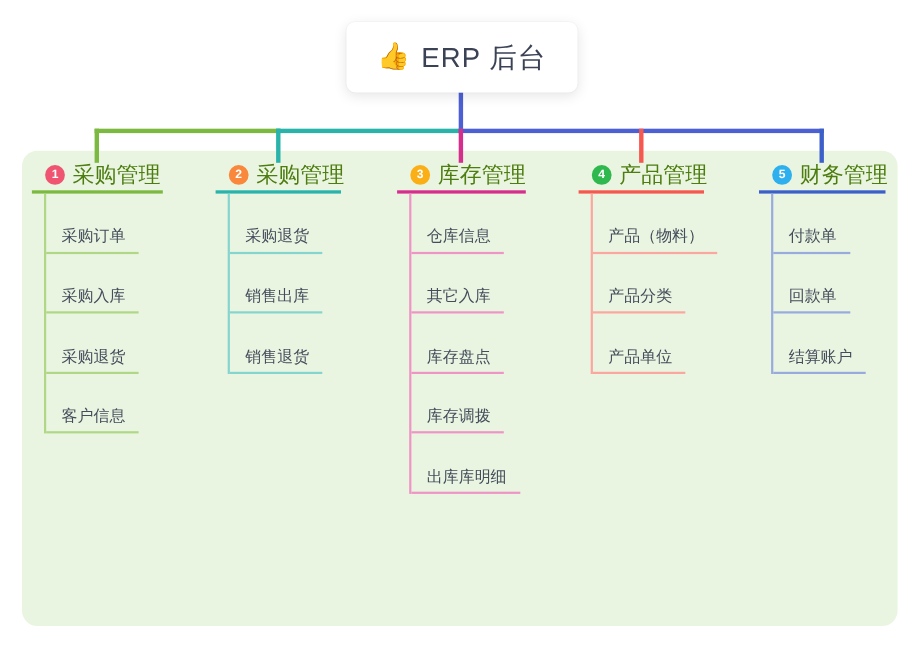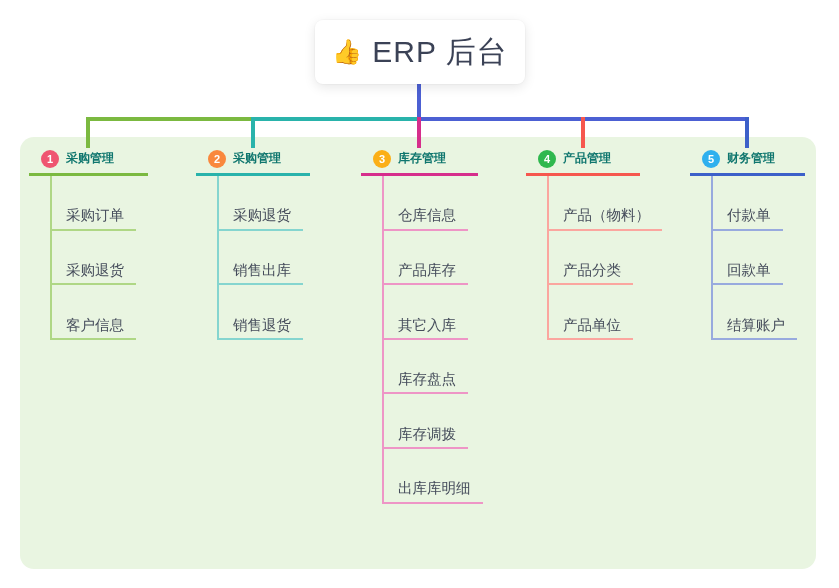--- a/index.html
+++ b/index.html
@@ -6,34 +6,34 @@
   body{font-family:"Liberation Sans","DejaVu Sans",sans-serif;}
   .canvas{position:relative;width:839px;height:588px;background:#ffffff;overflow:hidden;}
 
   .panel{position:absolute;left:20px;top:137px;width:796px;height:432px;
          background:#e9f5e1;border-radius:14px;}
 
   .root-node{position:absolute;left:315px;top:20px;width:210px;height:64px;
              background:#ffffff;border-radius:8px;
              box-shadow:0 3px 12px rgba(0,0,0,0.10), 0 0 0 1px rgba(0,0,0,0.02);
              display:flex;align-items:center;justify-content:center;gap:10px;}
-  .root-label{font-size:30px;font-weight:500;color:#3b4256;letter-spacing:1px;}
+  .root-label{font-size:25px;font-weight:500;color:#3b4256;letter-spacing:1px;}
   .root-icon{font-size:24px;line-height:1;color:#f5c23c;}
 
   .conn{position:absolute;}
 
   .branch{position:absolute;top:148px;}
   .branch-header{box-sizing:border-box;height:28px;display:flex;align-items:center;
                  gap:7px;padding:0 0 4px 12px;border-bottom:3px solid var(--c);}
   .badge{width:18px;height:18px;border-radius:50%;background:var(--b);
          color:#ffffff;font-size:11px;font-weight:700;display:flex;
          align-items:center;justify-content:center;flex:0 0 auto;}
-  .branch-label{font-size:12px;font-weight:700;color:#0f766e;white-space:nowrap;}
+  .branch-label{font-size:20px;font-weight:400;color:#4d7c0f;white-space:nowrap;}
 
-  .branch-items{margin-left:21px;border-left:2px solid var(--l);width:max-content;}
+  .branch-items{margin-left:11px;border-left:2px solid var(--l);width:max-content;}
   .branch-item{height:54.6px;display:flex;align-items:flex-end;}
   .item-label{box-sizing:border-box;padding:0 12px 4px 14px;border-bottom:2px solid var(--l);
               font-size:14.5px;color:#454c5b;white-space:nowrap;line-height:1.25;}
 </style>
 </head>
 <body>
 
 <div class="canvas">
   <div class="panel"></div>
 
@@ -58,20 +58,23 @@
   <div class="branch" style="left: 29px; --c: #7bb940; --l: #afd785; --b: #ef5571;">
     <div class="branch-header" style="width: 119px;">
       <span class="badge">1</span>
       <span class="branch-label">采购管理</span>
     </div>
     <div class="branch-items">
   <div class="branch-item">
     <span class="item-label">采购订单</span>
   </div>
 
+  <div class="branch-item">
+    <span class="item-label">采购入库</span>
+  </div>
 
   <div class="branch-item">
     <span class="item-label">采购退货</span>
   </div>
 
   <div class="branch-item">
     <span class="item-label">客户信息</span>
   </div>
 </div>
   </div>
@@ -100,23 +103,20 @@
   <div class="branch" style="left: 361px; --c: #d62e8c; --l: #ee95c6; --b: #fbaf17;">
     <div class="branch-header" style="width: 117px;">
       <span class="badge">3</span>
       <span class="branch-label">库存管理</span>
     </div>
     <div class="branch-items">
   <div class="branch-item">
     <span class="item-label">仓库信息</span>
   </div>
 
-  <div class="branch-item">
-    <span class="item-label">产品库存</span>
-  </div>
 
 
   <div class="branch-item">
     <span class="item-label">其它入库</span>
   </div>
 
   <div class="branch-item">
     <span class="item-label">库存盘点</span>
   </div>
 

